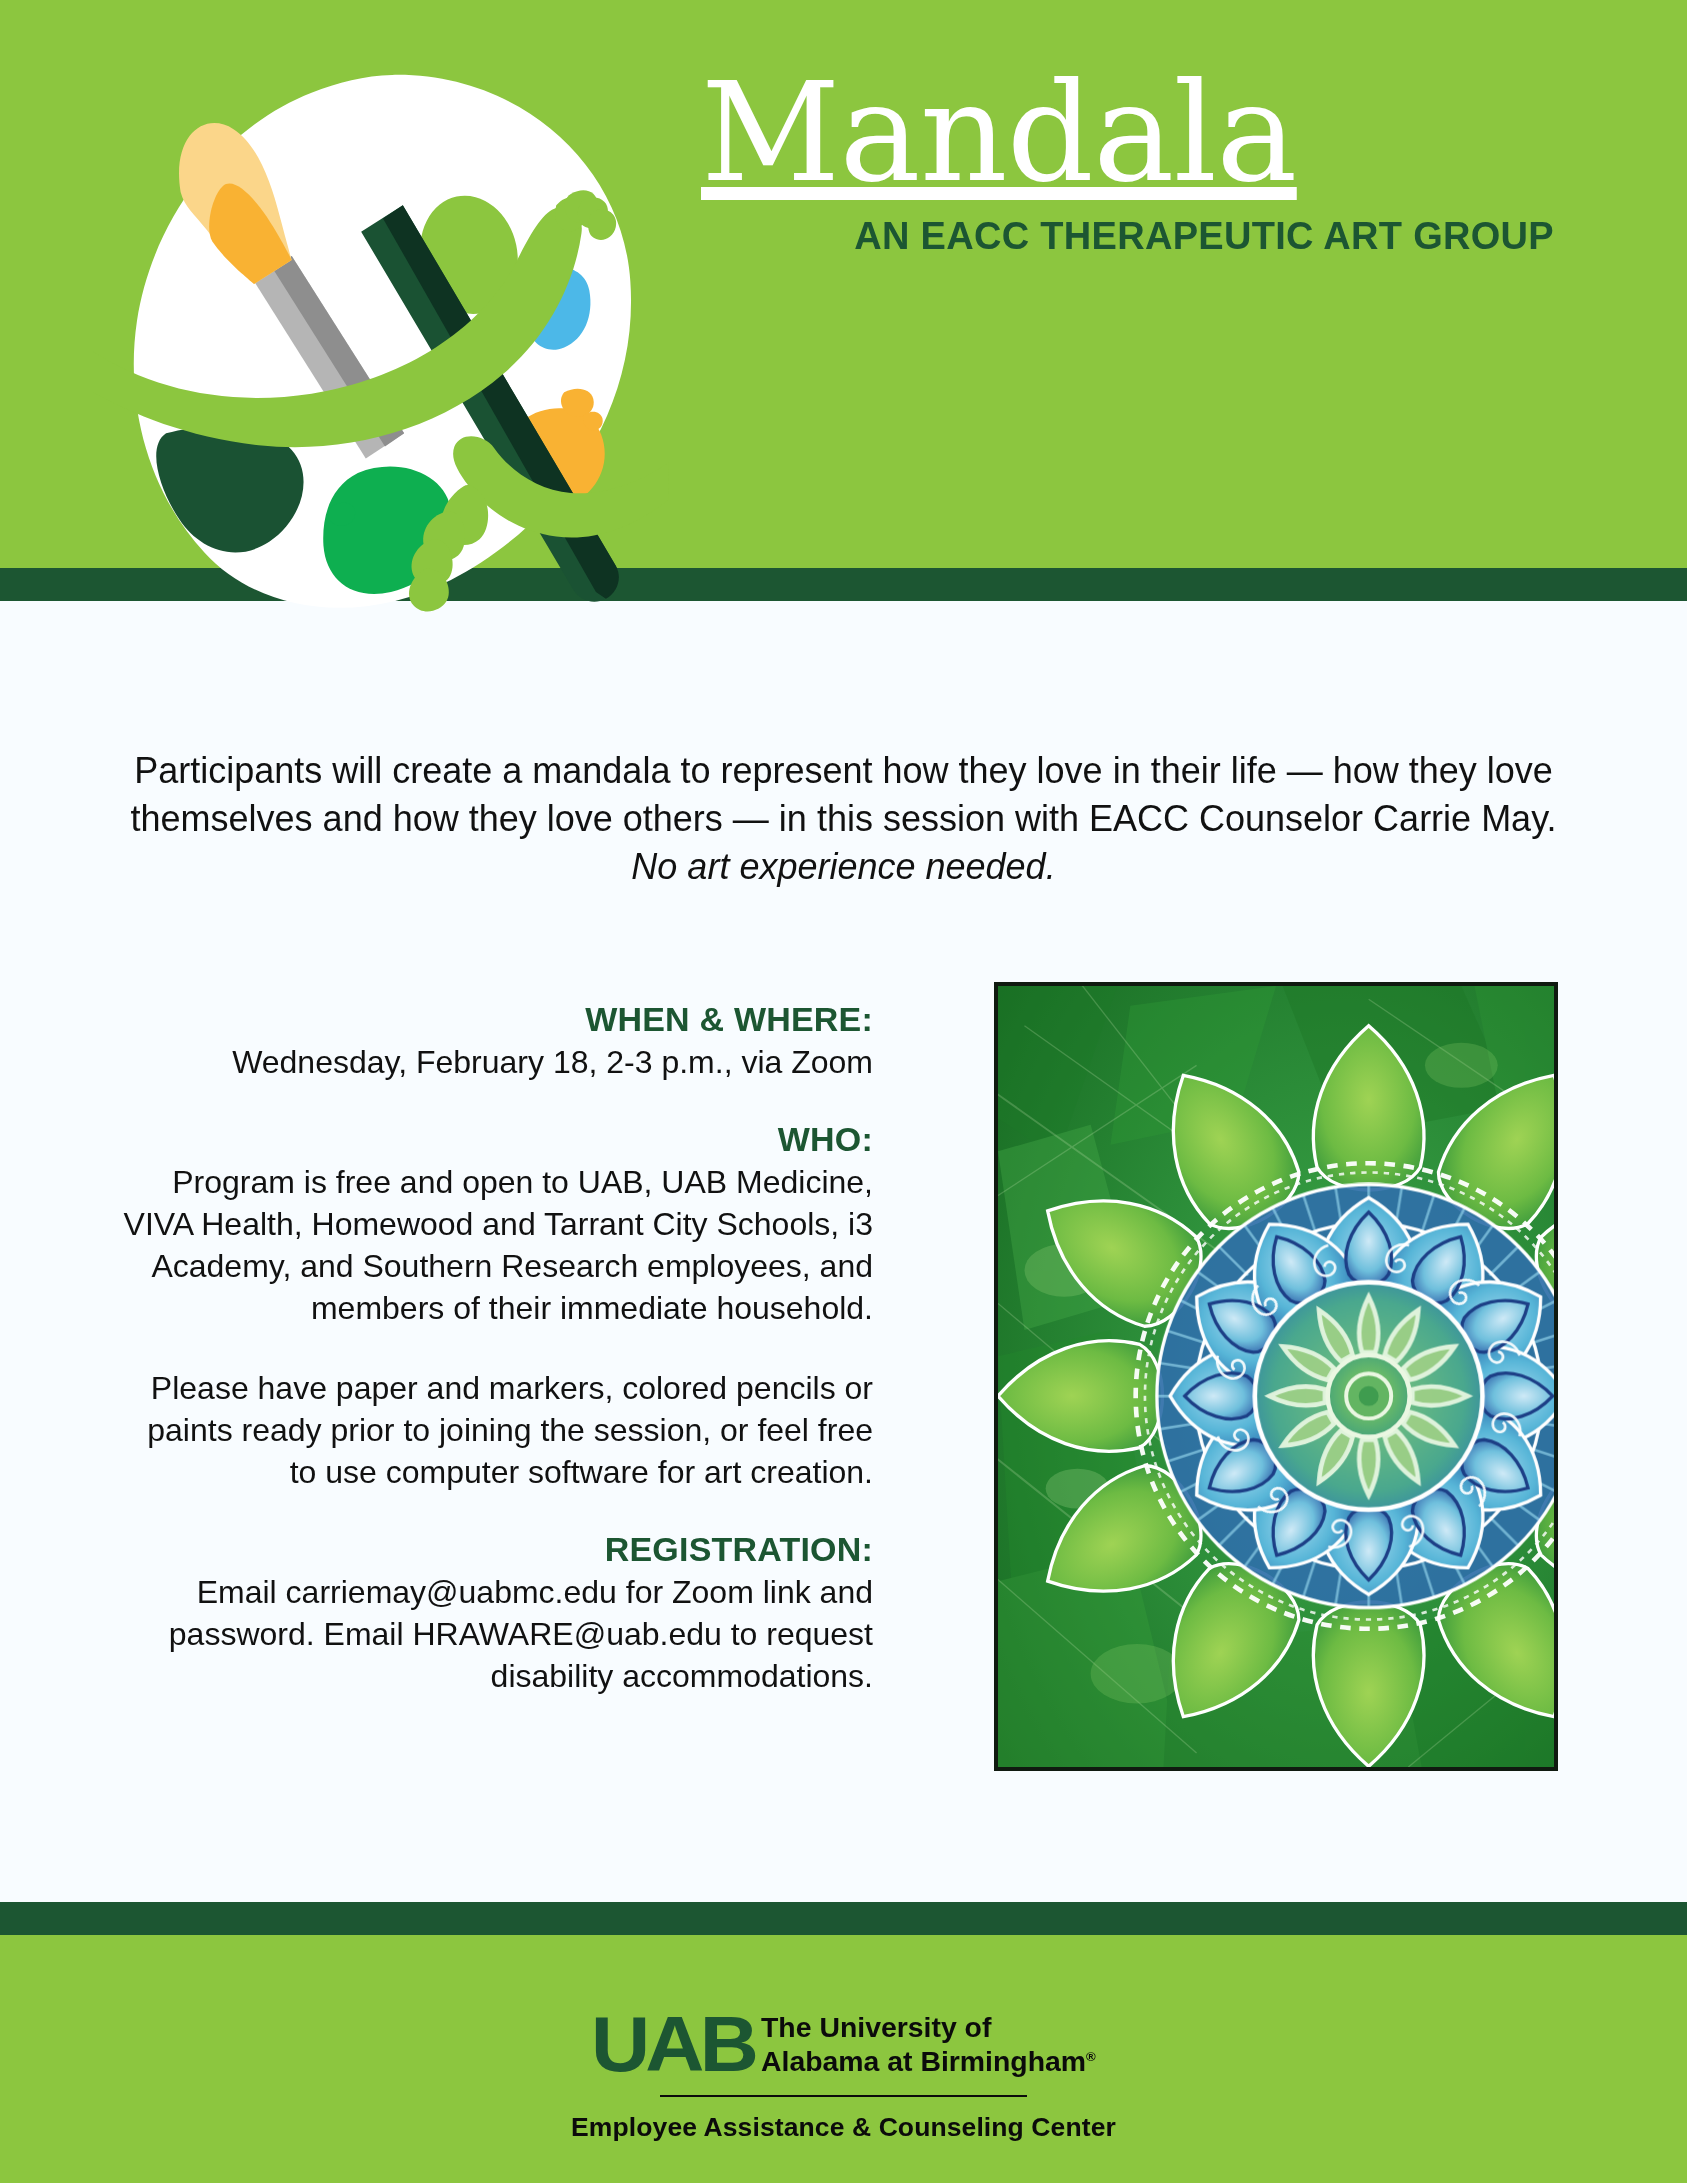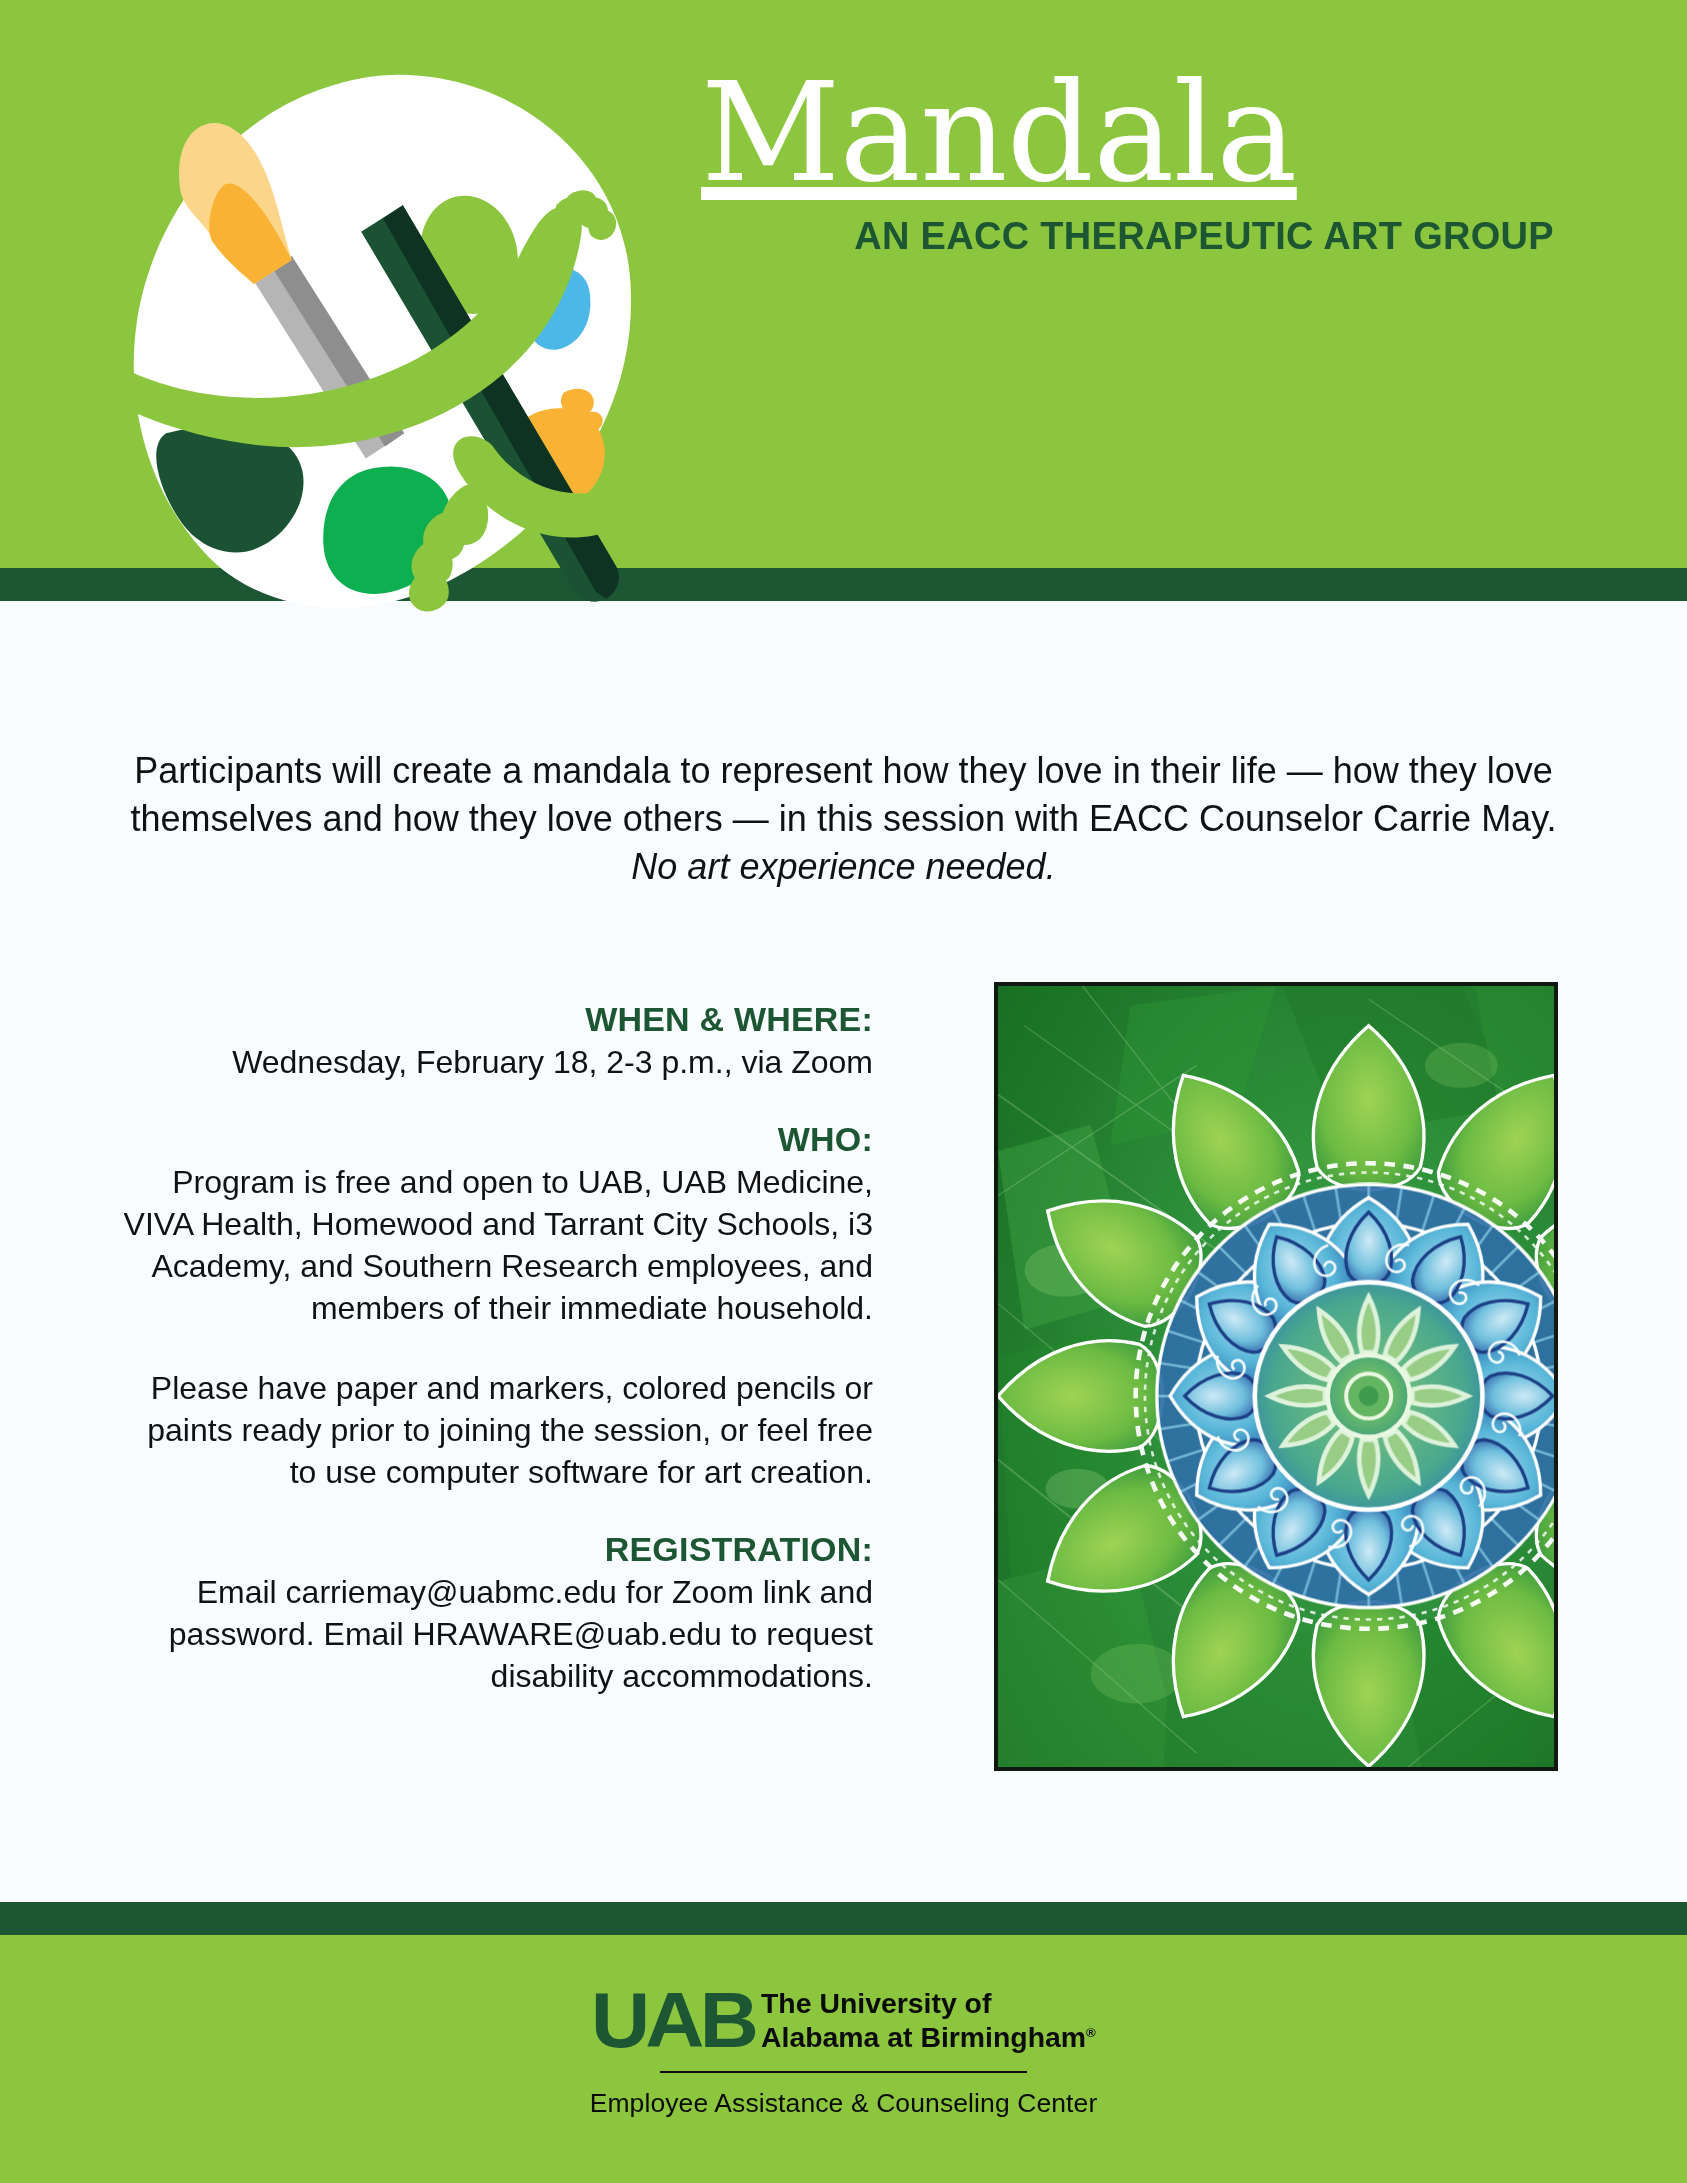--- a/index.html
+++ b/index.html
@@ -154,21 +154,21 @@
     z-index: 2;
   }
   .footer-inner {
     position: absolute;
     left: 0; top: 1935px;
     width: 1687px; height: 248px;
     z-index: 3;
     display: flex;
     flex-direction: column;
     align-items: center;
-    padding-top: 52px;
+    padding-top: 76px;
     box-sizing: border-box;
     border-radius: 9px;
   }
   .logo-row {
     display: flex;
     align-items: center;
     gap: 14.6px;
   }
   .uab-mark {
     font-family: "Liberation Sans", sans-serif;
@@ -190,21 +190,21 @@
   }
   .uab-words .reg { font-size: 13.2px; vertical-align: super; }
   .footer-divider {
     width: 367px;
     height: 2px;
     background: #0b0b0b;
     margin: 17px 0 14.6px 0;
   }
   .footer-unit {
     font-family: "Liberation Sans", sans-serif;
-    font-weight: normal;
+    font-weight: bold;
     font-size: 26.5px;
     color: #0b0b0b;
     letter-spacing: 0.1px;
   }
 </style>
 </head>
 <body>
 
 <div id="poster">
 

